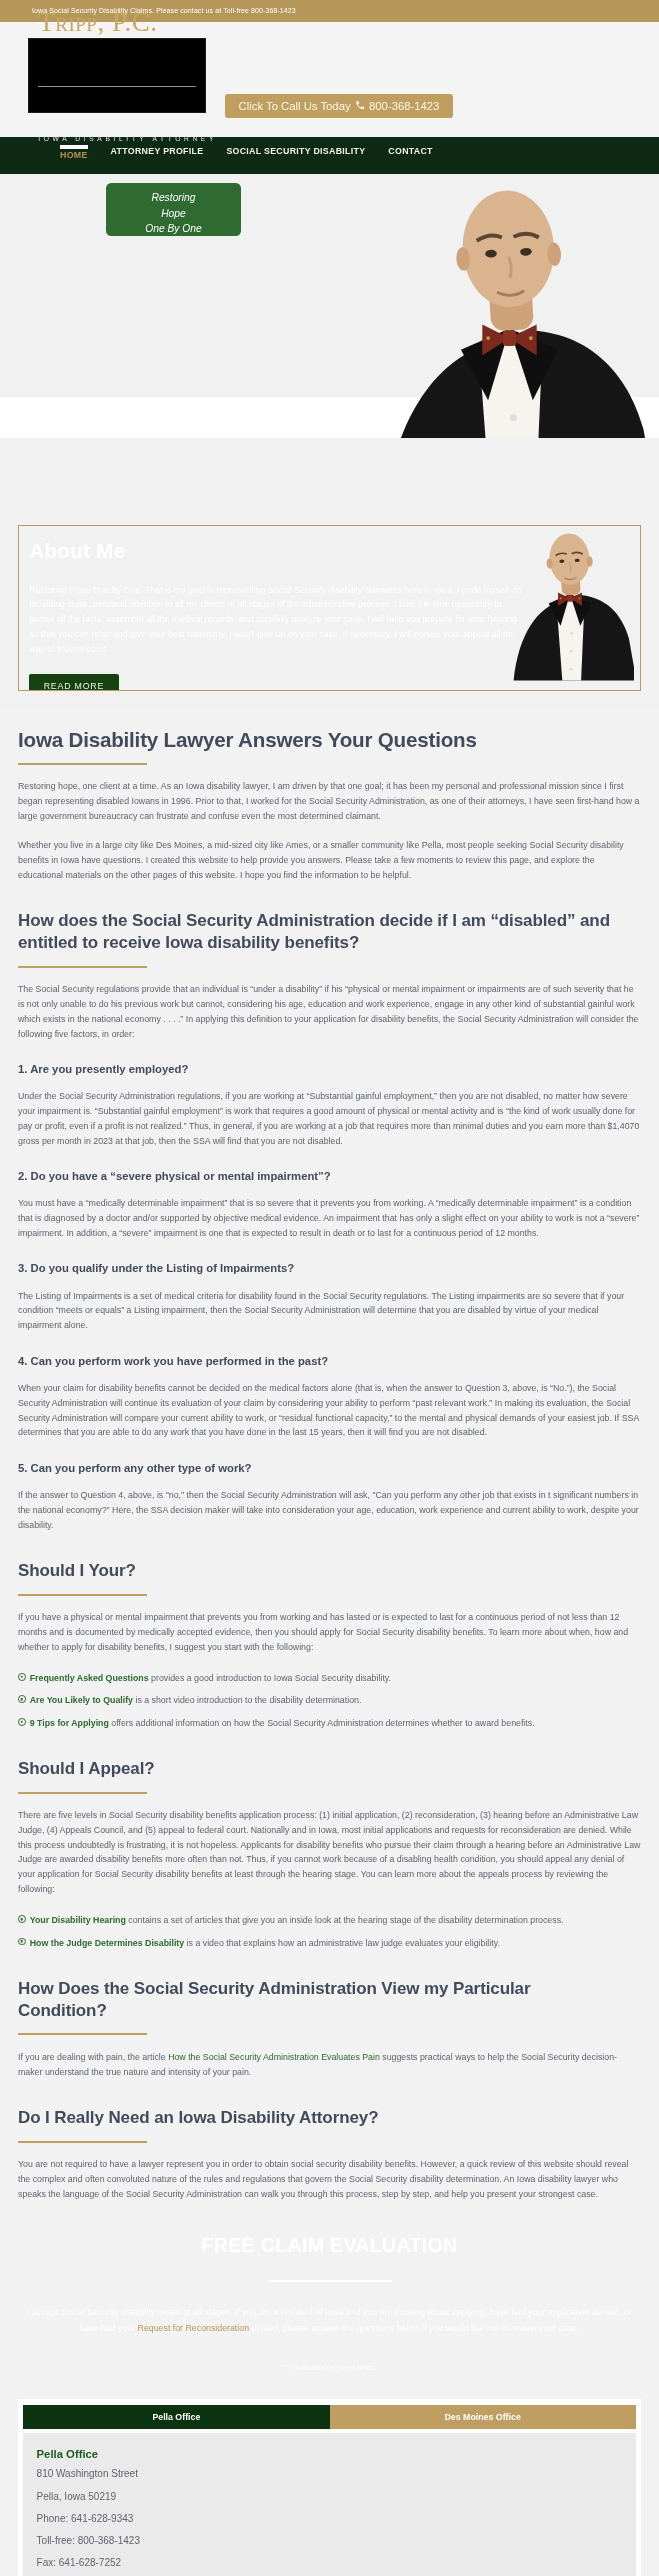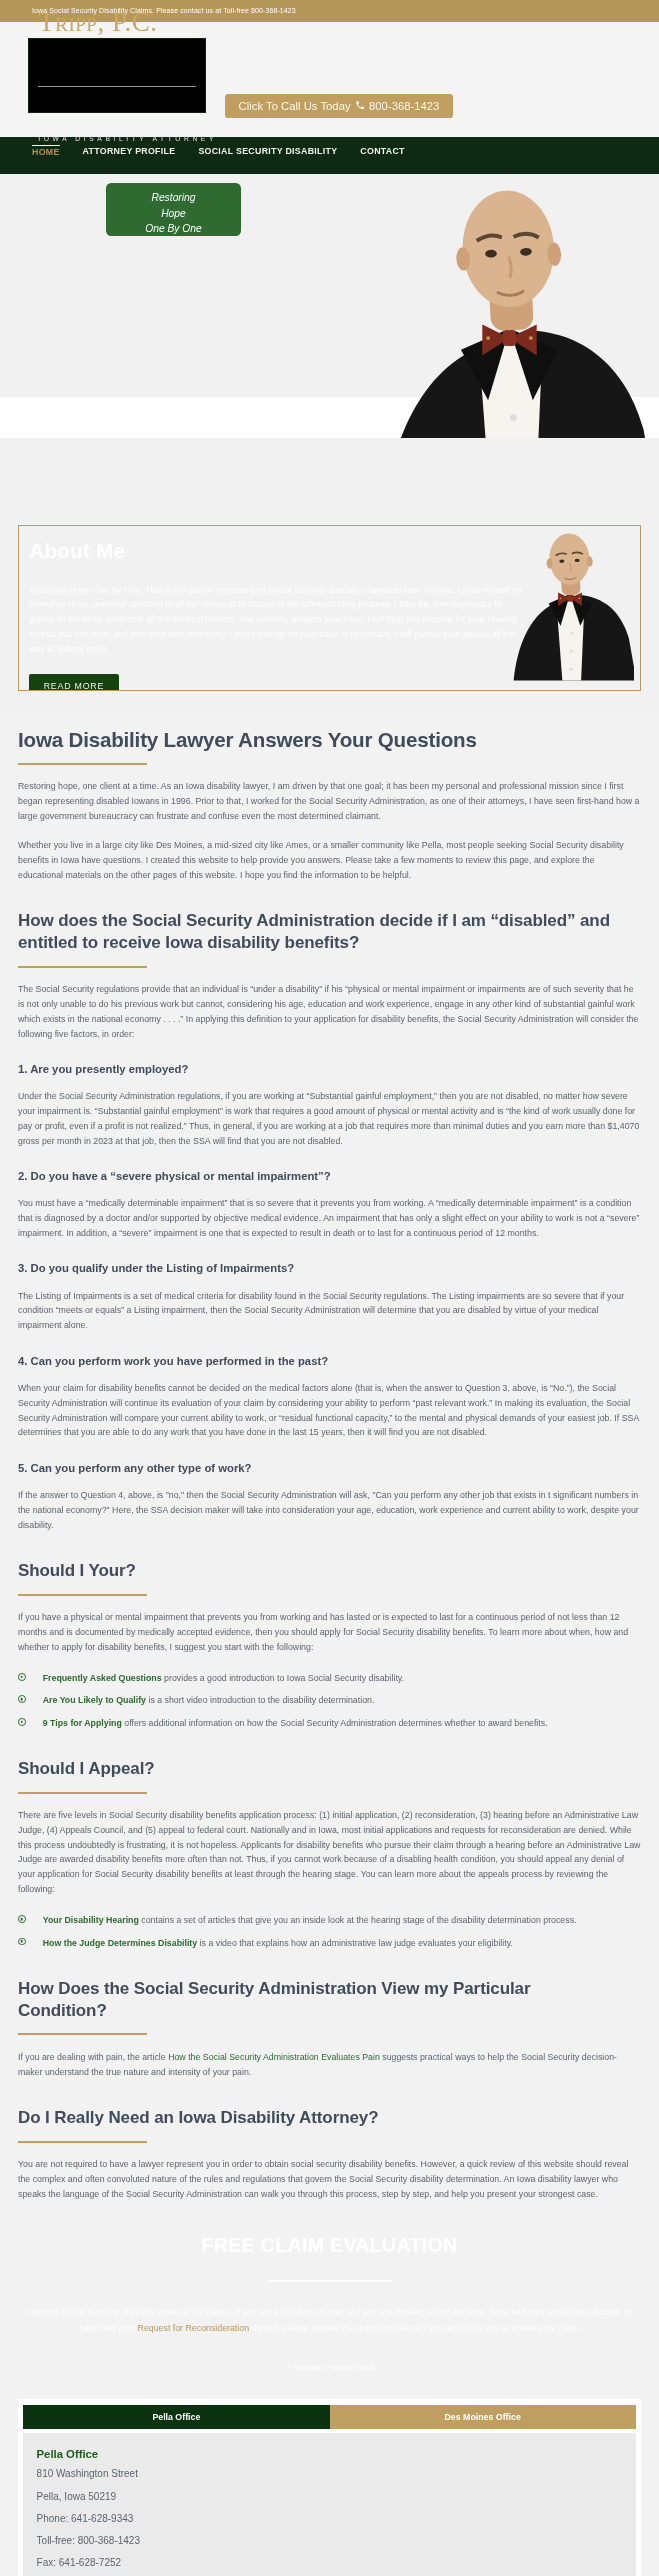--- a/index.html
+++ b/index.html
@@ -38,21 +38,21 @@
   .call-btn svg { width:10.3px; height:10.3px; }
   
   .nav {
     height:37px; background:#0e2a15; display:flex; gap:23px;
     padding:8.2px 0 0 32px; align-items:flex-start;
   }
   .nav-item {
     color:#f2f2ec; font-size:8.8px; letter-spacing:0.3px; cursor:pointer;
     text-transform:uppercase; padding-top:1.5px; font-weight:bold;
   }
-  .nav-item.active { color:#b98f4e; border-top:1px solid #ffffff; }
+  .nav-item.active { color:#b98f4e; border-top:4px solid #ffffff;margin-left:28px; }
   
   .hero { height:223px; background:#f1f1f2; position:relative; z-index:1; }
   .quote-box {
     position:absolute; left:106px; top:9.8px; width:135px; height:53px;
     background:#2f6b31; border-radius:5.2px; color:#fff;
     font-style:italic; font-size:10.3px; text-align:center;
     display:flex; flex-direction:column; justify-content:flex-end; line-height:1.5;
   }
   .hero-photo { position:absolute; right:0; top:1.5px; width:299px; height:349px; z-index:2; }
   .white-strip { height:41px; background:#ffffff; position:relative; z-index:0; }
@@ -73,21 +73,21 @@
   
   .content { padding:0 18px; }
   h1.page-h1 { color:#414b5a; font-size:20.6px; margin-top:18.5px; letter-spacing:-0.2px; }
   h2.q-h2 { color:#414b5a; font-size:17px; line-height:1.3; margin-top:28px; letter-spacing:-0.1px; max-width:592px; }
   h3.q-h3 { color:#414b5a; font-size:11.3px; margin-top:21.6px; }
   .gold-divider { width:129px; height:2.1px; background:#bf9e62; margin-top:11.3px; }
   p.body { font-size:8.8px; line-height:1.68; margin-top:14.4px; color:#5d636d; max-width:623px; }
   .glink { color:#2d6a2d; font-weight:bold; cursor:pointer; }
   .glink.inline { font-weight:normal; color:#2d6a2d; }
   ul.blist { list-style:none; margin-top:17.5px; }
-  ul.blist li { display:flex; align-items:flex-start; gap:17px; margin-top:9.3px; font-size:8.8px; line-height:1.5; }
+  ul.blist li { display:flex; align-items:flex-start; gap:4px; margin-top:9.3px; font-size:8.8px; line-height:1.5; }
   .bdot {
     flex:0 0 7.7px; width:7.7px; height:7.7px; border:1px solid #2d6a2d; border-radius:50%;
     position:relative; margin-top:1px;
   }
   .bdot::after {
     content:""; position:absolute; left:50%; top:50%; width:2.6px; height:2.6px;
     transform:translate(-50%,-50%); background:#2d6a2d; border-radius:50%;
   }
   
   .claim { text-align:center; margin-top:33px; color:#fff; }

